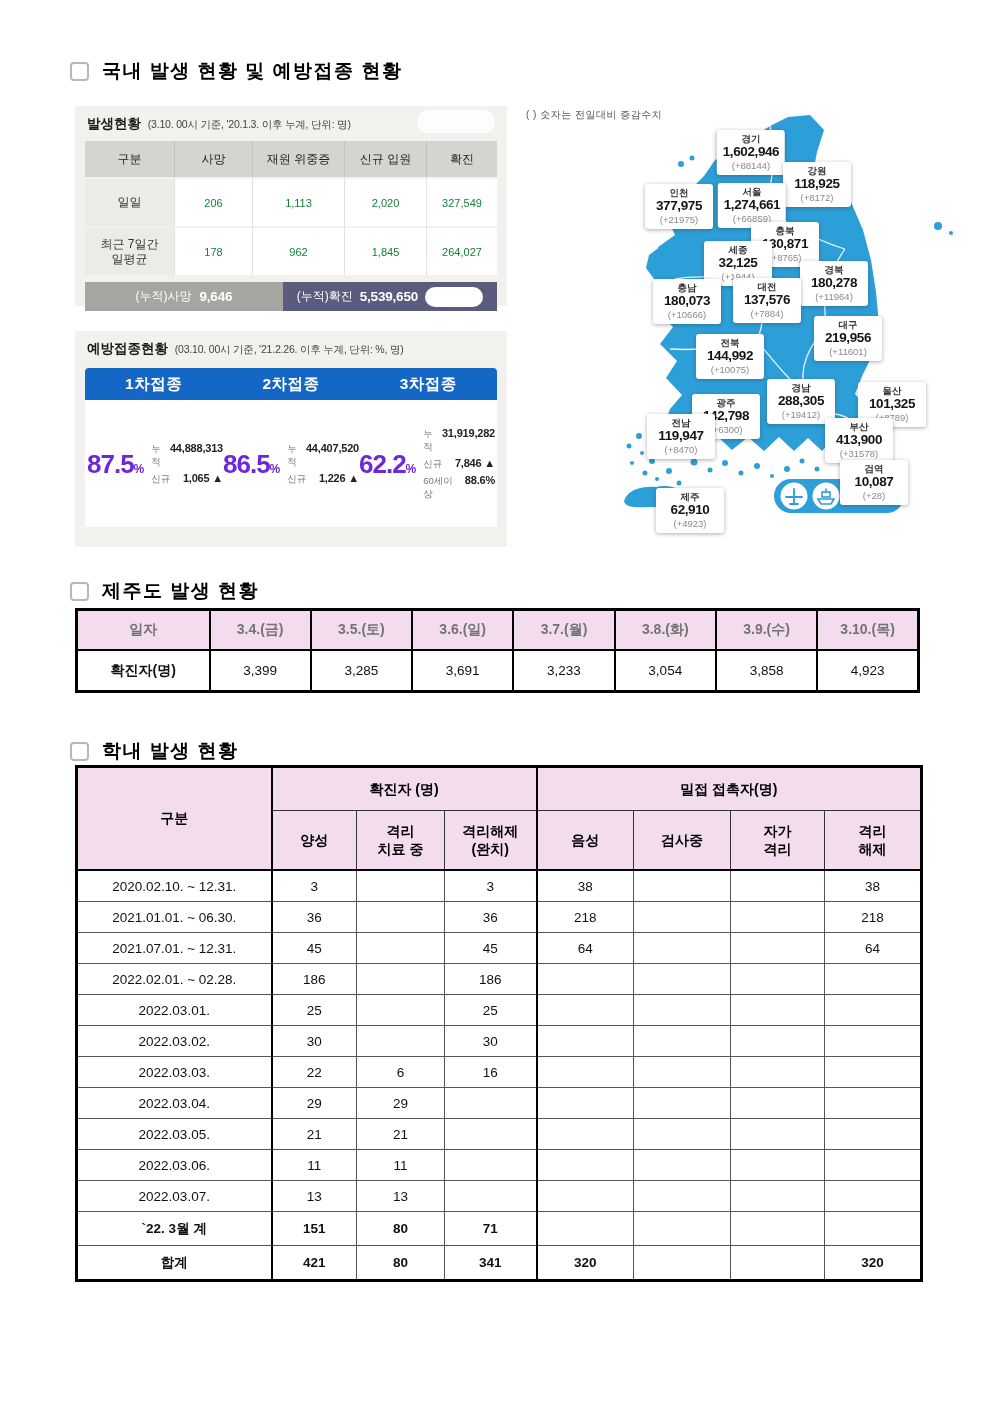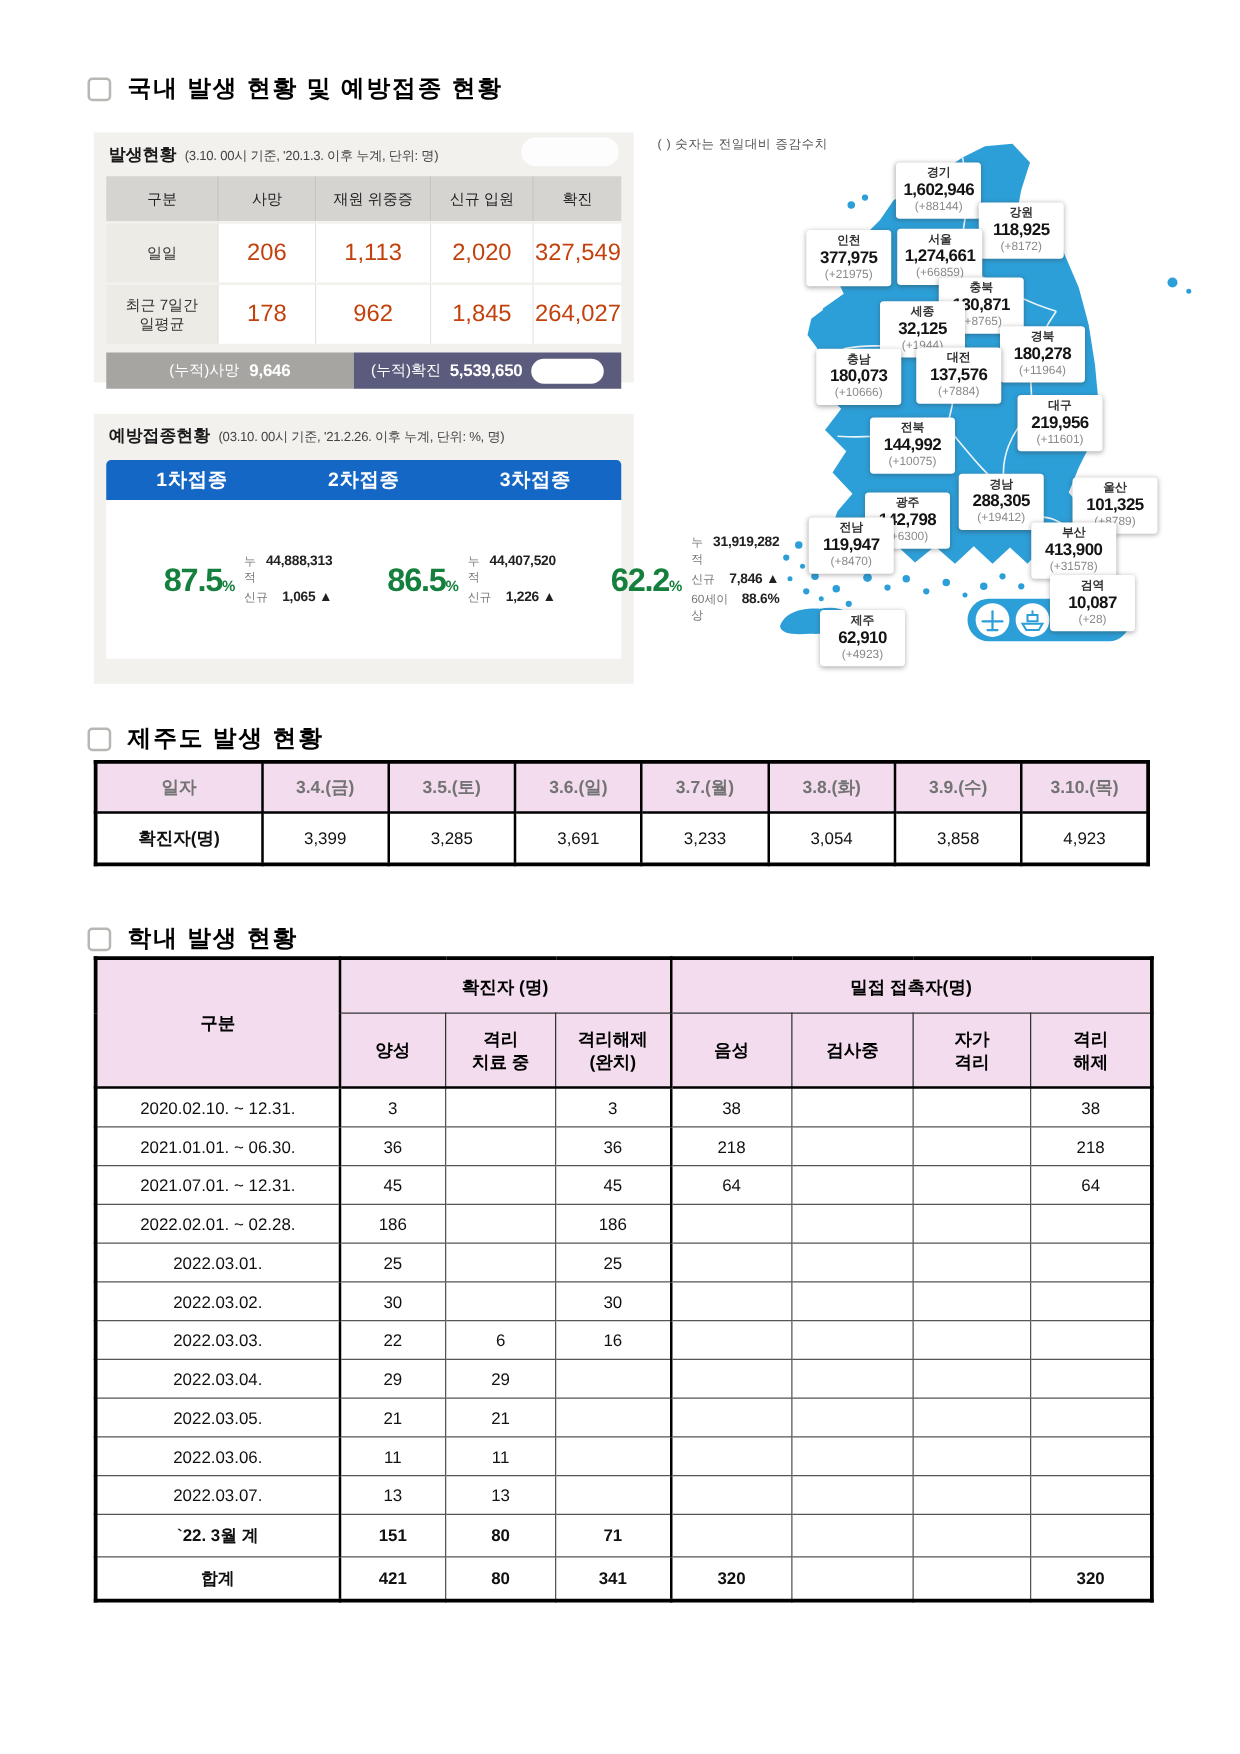--- a/index.html
+++ b/index.html
@@ -18,37 +18,37 @@
   .panel{position:absolute;background:#F2F1EE;}
   .panel-head{padding:9px 12px 4px;font-size:13.5px;color:#1a1a1a;position:relative;}
   .panel-head b{font-weight:bold;}
   .cap{font-size:10.5px;color:#444;margin-left:3px;letter-spacing:-0.2px;}
   .redact-pill{position:absolute;top:4px;right:12px;width:78px;height:23px;border-radius:12px;background:#fdfdfd;}
 
   
   .otab{border-collapse:separate;border-spacing:0;margin:4px 10px 0;width:412px;table-layout:fixed;}
   .otab th{background:#D6D4D1;height:34px;font-weight:normal;color:#222;font-size:12px;border-right:1px solid #c4c2bf;}
   .otab th:last-child{border-right:none;}
-  .otab td{background:#fff;height:45px;text-align:center;font-size:19px;color:#c2410c;
+  .otab td{background:#fff;height:45px;text-align:center;font-size:11px;color:#15803d;
            border-right:1px solid #e4e2df;border-top:2px solid #F2F1EE;}
   .otab td:last-child{border-right:none;}
   .otab td.rl{background:#EDEBE5;font-size:12px;color:#333;white-space:pre-line;line-height:1.25;}
 
   .cumbar{margin:7px 10px 0;height:29px;display:flex;color:#fff;font-size:12px;}
   .cum-left{width:48%;background:#A7A5A2;display:flex;align-items:center;justify-content:center;gap:8px;}
   .cum-right{width:52%;background:#5B5B7D;display:flex;align-items:center;justify-content:center;gap:7px;}
   .cumbar b{font-size:13.5px;letter-spacing:-0.2px;}
   .pill2{width:58px;height:20px;border-radius:10px;background:#fff;flex:0 0 auto;}
 
   
   .dosebar{margin:6px 10px 0;height:32px;background:#1567C5;display:flex;border-radius:4px 4px 0 0;}
   .dosebar>div{flex:1;display:flex;align-items:center;justify-content:center;color:#fff;font-weight:bold;font-size:15.5px;letter-spacing:0.5px;}
   .dose-stats{margin:0 10px;background:#fff;height:127px;display:flex;align-items:center;padding:0 2px;}
   .dose-col{flex:1;display:flex;align-items:center;justify-content:center;gap:7px;}
-  .pct{color:#15803d;font-weight:bold;font-size:26px;letter-spacing:-1px;line-height:1;margin-left:44px;}
+  .pct{color:#6d28d9;font-weight:bold;font-size:26px;letter-spacing:-1px;line-height:1;}
   .pctu{font-size:12px;font-weight:bold;letter-spacing:0;}
   .mini{display:flex;flex-direction:column;gap:3px;}
   .mini-row{display:flex;justify-content:space-between;gap:8px;align-items:baseline;}
   .mk{color:#777;font-size:9.5px;}
   .mv{color:#222;font-weight:bold;font-size:11px;text-align:right;letter-spacing:-0.2px;}
 
   
   .map{position:absolute;left:518px;top:100px;width:474px;height:470px;}
   .map-note{position:absolute;left:8px;top:8px;font-size:10px;color:#555;letter-spacing:0.5px;z-index:3;}
   .map svg{position:absolute;left:0;top:0;z-index:1;}

